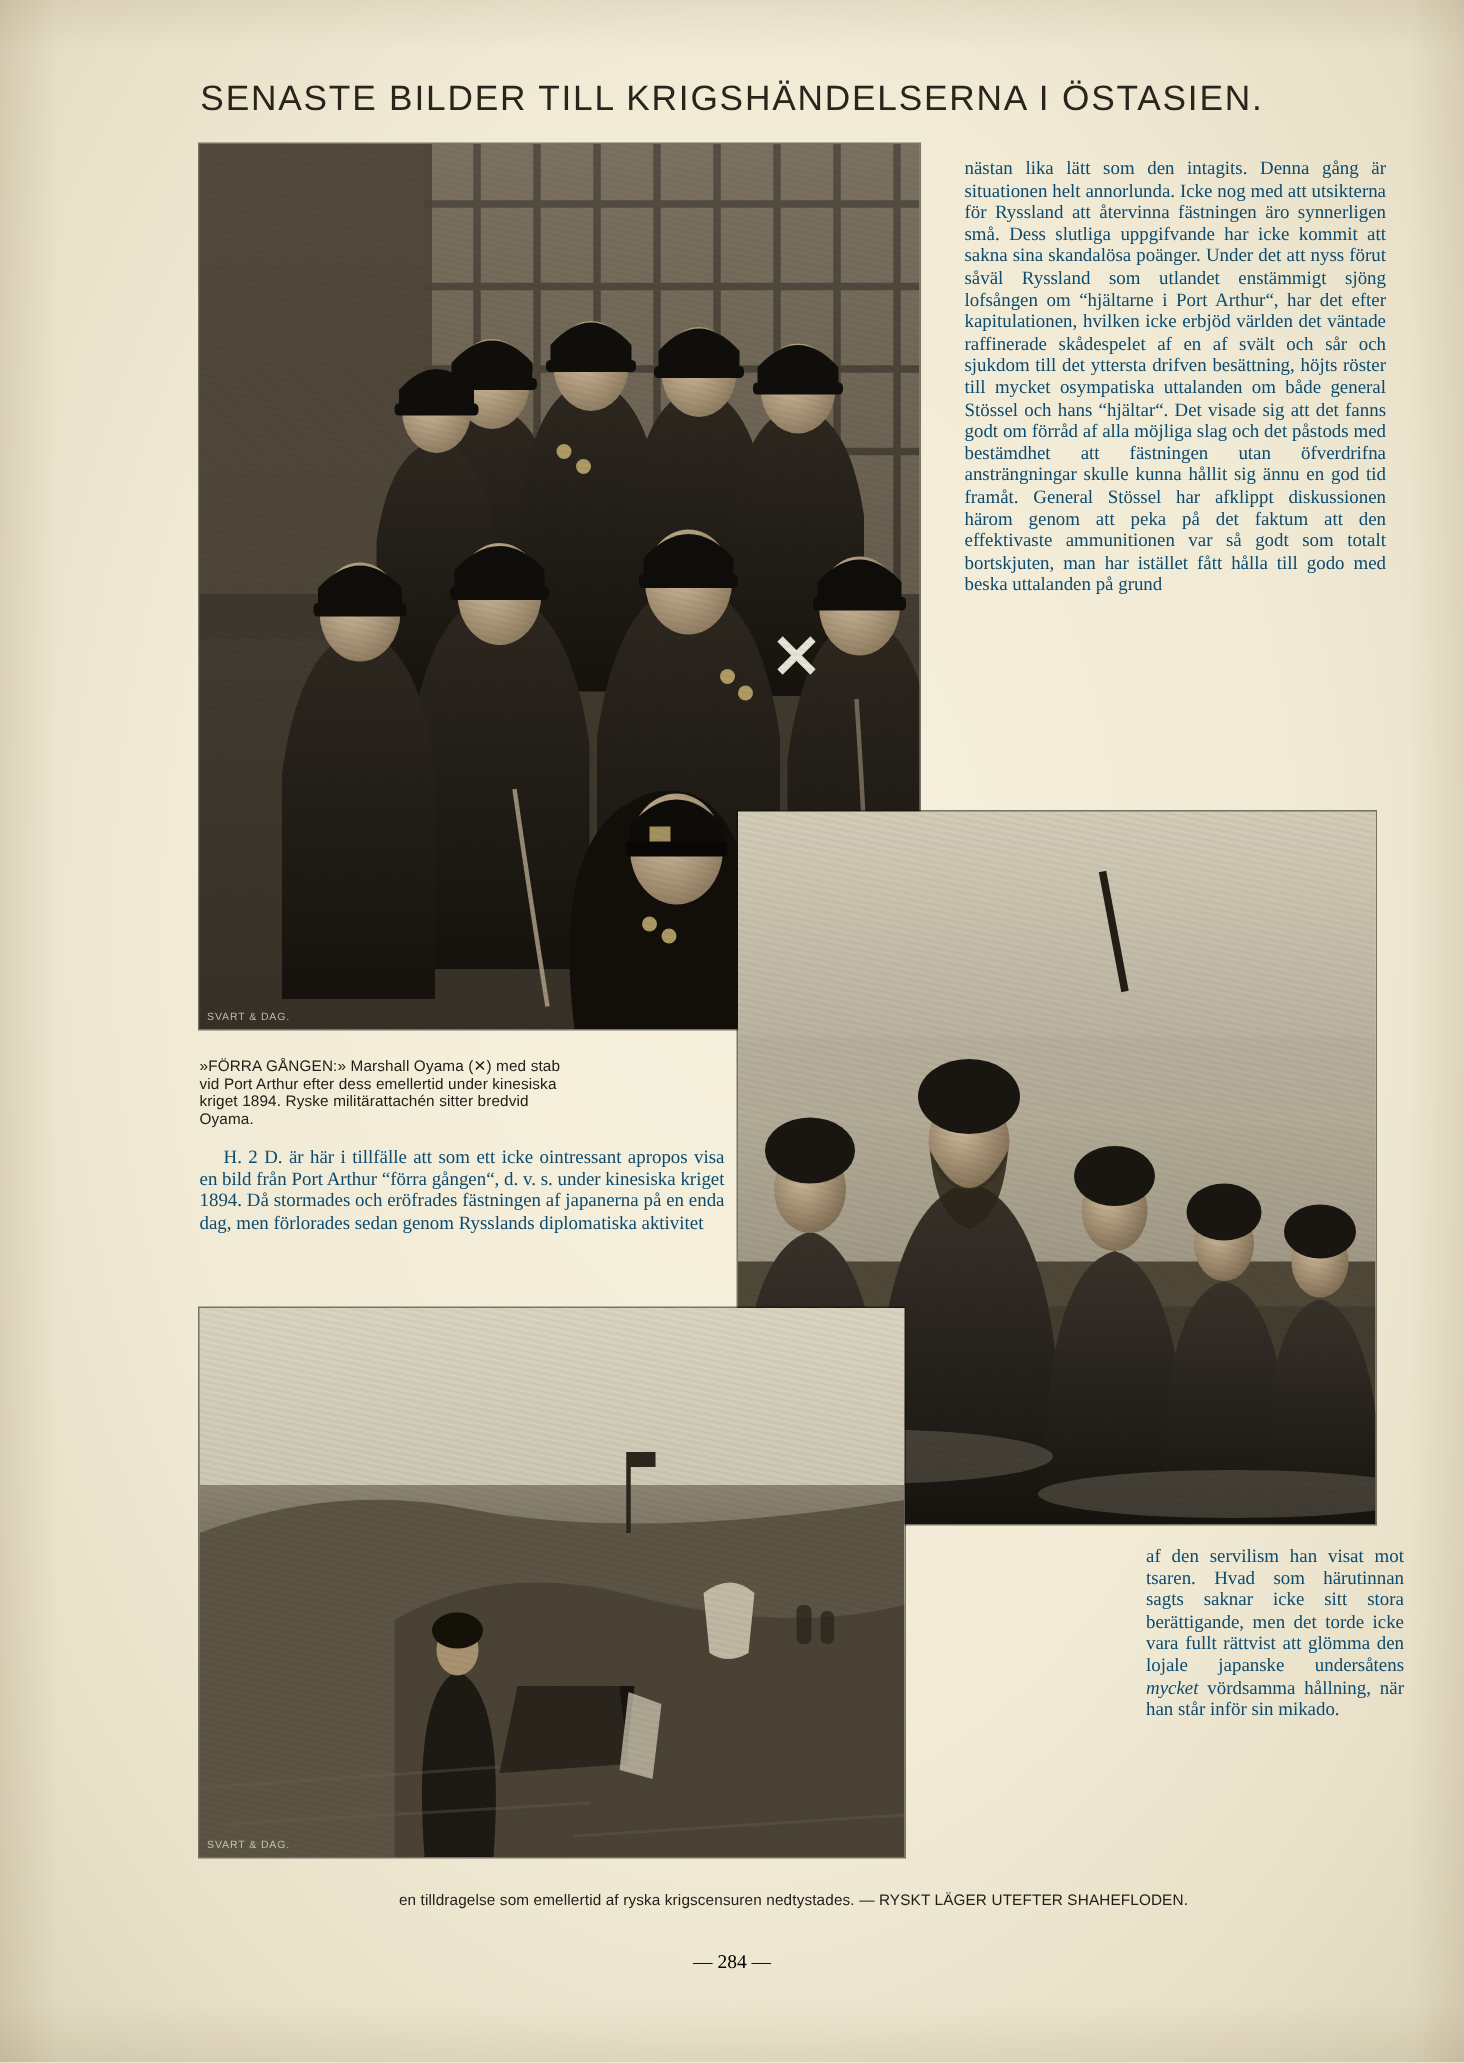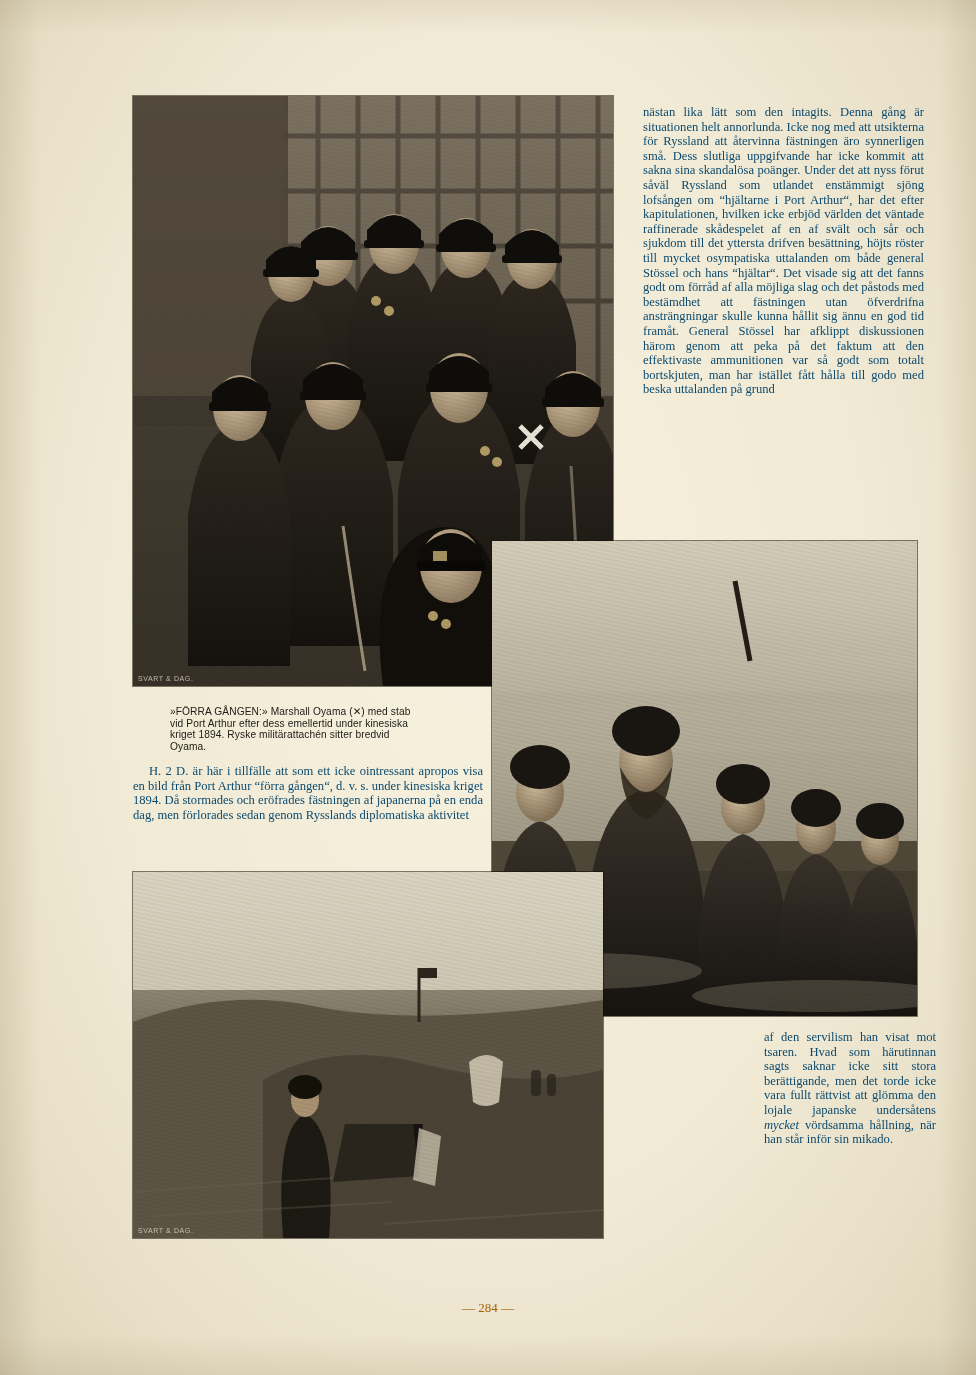--- a/index.html
+++ b/index.html
@@ -100,42 +100,42 @@
   #col-left-mid{left:133px;top:764px;width:350px;}
   #col-right-bottom{left:752px;top:1030px;width:172px;text-align:justify;margin-left:12px;}
 
   .caption{
     position:absolute;
     font-family:"Liberation Sans", sans-serif;
     font-size:10.2px;
     line-height:11.6px;
     color:#22201a;
     letter-spacing:.1px;
-    margin-left:37px;
   }
   #cap-oyama{left:133px;top:706px;width:350px;text-align:left;}
   #cap-oyama .ctr{display:block;text-align:left;}
   #cap-bottom{left:133px;top:1250px;width:792px;text-align:center;line-height:12.4px;}
 
   .folio{
     position:absolute;left:0;right:0;top:1300px;
     text-align:center;
     font-family:"Liberation Serif", serif;
-    font-size:13px;color:#a16207;
+    font-size:13px;color:#000000;
   }
   .indent{text-indent:16px;}
   em.it{font-style:italic;}
 </style>
 </head>
 <body>
 
 <div class="paper"></div>
 
 <div class="page">
 
+  <h1 class="headline">SENASTE BILDER TILL KRIGSHÄNDELSERNA I ÖSTASIEN.</h1>
 
   <div class="photo" id="photo-officers">
     <div class="bg"></div>
     <svg width="480" height="590" viewBox="0 0 480 590" style="position:absolute;inset:0">
       <defs>
         <linearGradient id="wall" x1="0" y1="0" x2="0" y2="1">
           <stop offset="0%" stop-color="#8b8070"></stop>
           <stop offset="55%" stop-color="#5c5445"></stop>
           <stop offset="100%" stop-color="#302a20"></stop>
         </linearGradient>
@@ -387,17 +387,18 @@
   <div class="col indent" id="col-left-mid">H. 2 D. är här i tillfälle att som ett icke ointressant apropos visa en bild från Port Arthur “förra gången“, d. v. s. under kinesiska kriget 1894.   Då  stormades och eröfrades fästningen af japanerna på en enda dag, men förlorades sedan  genom  Rysslands diplomatiska aktivitet</div>
 
   <div class="col" id="col-right-bottom">
     <span>af den servilism han visat mot tsaren.  Hvad som härutinnan sagts saknar icke sitt stora berättigande, men det torde icke vara fullt rättvist att  glömma  den  lojale</span>
     <span>japanske  undersåtens</span>
     <em class="it">mycket</em><span> vördsamma hållning, när han står inför sin mikado.</span>
   </div>
 
   <div class="caption" id="cap-bottom">
     <br>
+    <span>en tilldragelse som emellertid af ryska krigscensuren nedtystades. — RYSKT LÄGER UTEFTER SHAHEFLODEN.</span>
   </div>
 
   <div class="folio">— 284 —</div>
 
 </div>
 
 </body></html>

